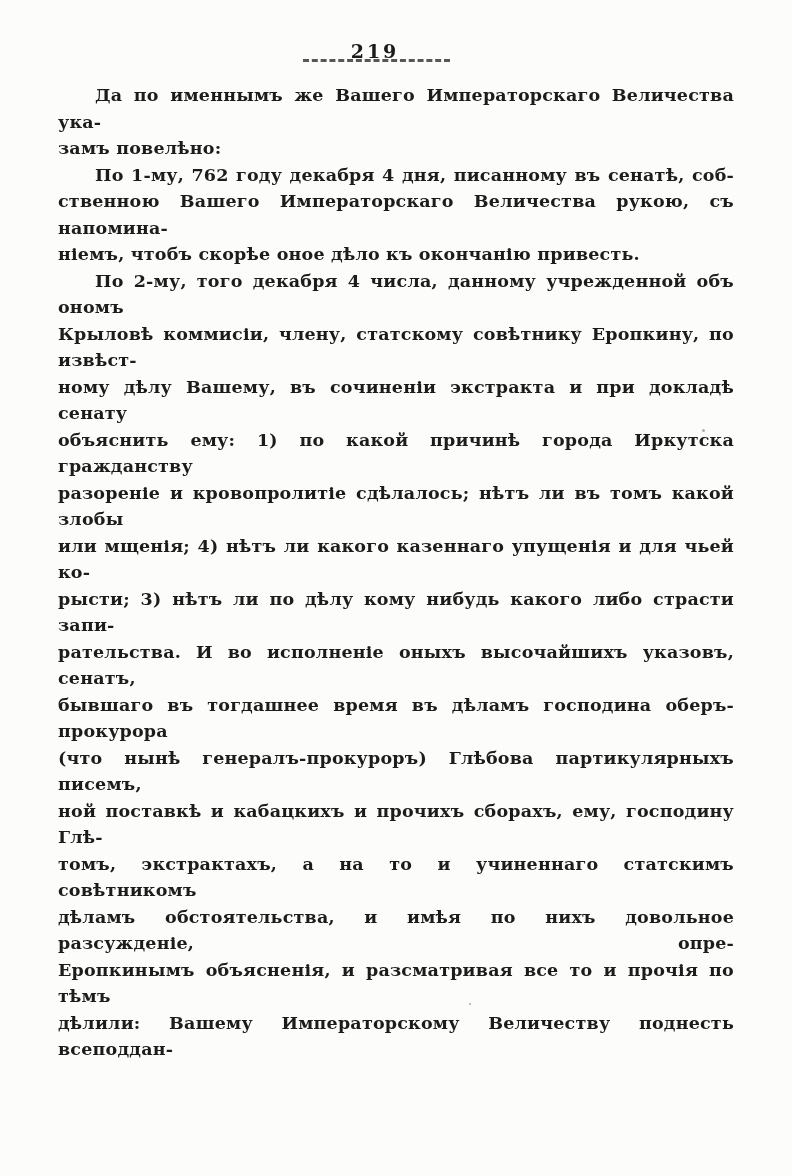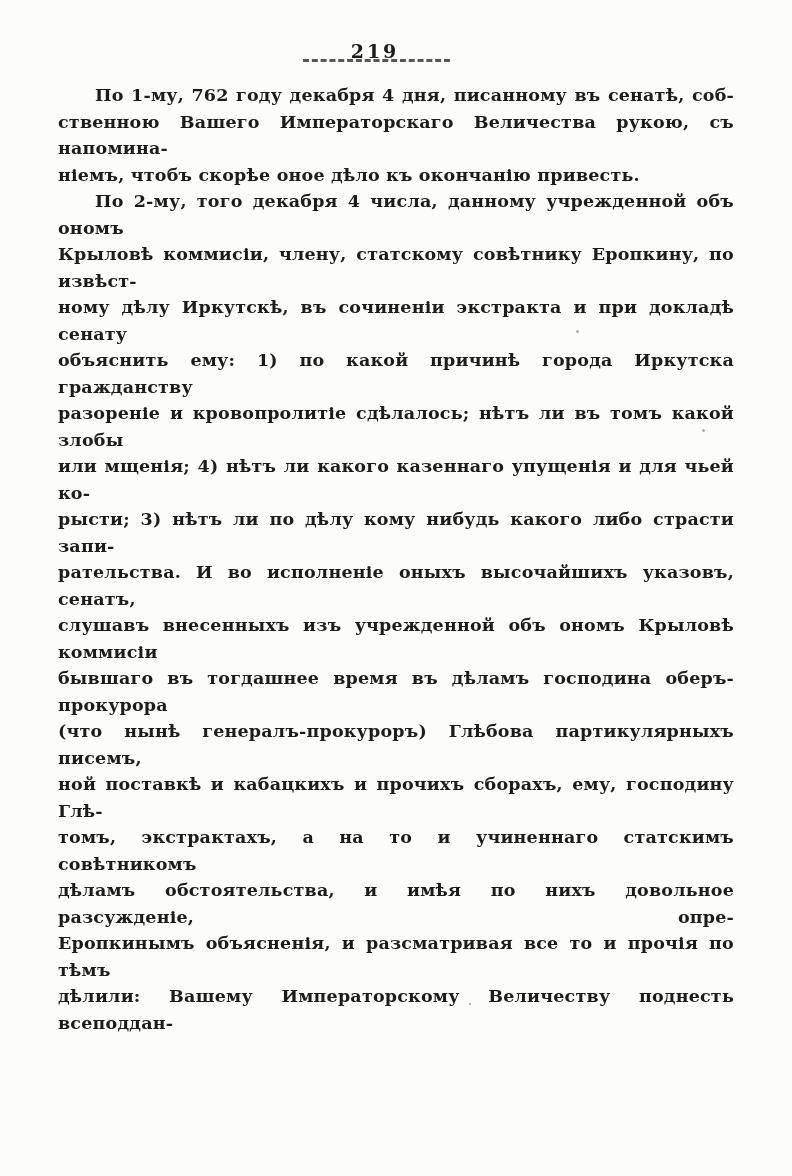--- a/index.html
+++ b/index.html
@@ -66,34 +66,37 @@
   .speck.s3 { left: 469px; top: 1003px; width: 2px; height: 2px; }
 </style>
 </head>
 <body>
 
 <div class="page">
   <div class="pagenum">219</div>
   <div class="rule"></div>
   <div class="text-block">
       <div class="paragraph">
+        <div class="line first">Да по именнымъ же Вашего Императорскаго Величества ука-</div>
+        <div class="line end">замъ повелѣно:</div>
+      </div>
+      <div class="paragraph">
         <div class="line first">По 1-му, 762 году декабря 4 дня, писанному въ сенатѣ, соб-</div>
         <div class="line">ственною Вашего Императорскаго Величества рукою, съ напомина-</div>
         <div class="line end">ніемъ, чтобъ скорѣе оное дѣло къ окончанію привесть.</div>
       </div>
       <div class="paragraph">
         <div class="line first">По 2-му, того декабря 4 числа, данному учрежденной объ ономъ</div>
         <div class="line">Крыловѣ коммисіи, члену, статскому совѣтнику Еропкину, по извѣст-</div>
-        <div class="line">ному дѣлу Иркутскѣ, въ сочиненіи экстракта и при докладѣ сенату</div>
+        <div class="line">ному дѣлу Вашему, въ сочиненіи экстракта и при докладѣ сенату</div>
         <div class="line">объяснить ему: 1) по какой причинѣ города Иркутска гражданству</div>
         <div class="line">разореніе и кровопролитіе сдѣлалось; нѣтъ ли въ томъ какой злобы</div>
         <div class="line">или мщенія; 4) нѣтъ ли какого казеннаго упущенія и для чьей ко-</div>
         <div class="line">рысти; 3) нѣтъ ли по дѣлу кому нибудь какого либо страсти запи-</div>
         <div class="line">рательства. И во исполненіе оныхъ высочайшихъ указовъ, сенатъ,</div>
-        <div class="line">слушавъ внесенныхъ изъ учрежденной объ ономъ Крыловѣ коммисіи</div>
         <div class="line">бывшаго въ тогдашнее время въ дѣламъ господина оберъ-прокурора</div>
         <div class="line">(что нынѣ генералъ-прокуроръ) Глѣбова партикулярныхъ писемъ,</div>
         <div class="line">ной поставкѣ и кабацкихъ и прочихъ сборахъ, ему, господину Глѣ-</div>
         <div class="line">томъ, экстрактахъ, а на то и учиненнаго статскимъ совѣтникомъ</div>
         <div class="line">дѣламъ обстоятельства, и имѣя по нихъ довольное разсужденіе, опре-</div>
         <div class="line">Еропкинымъ объясненія, и разсматривая все то и прочія по тѣмъ</div>
         <div class="line">дѣлили: Вашему Императорскому Величеству поднесть всеподдан-</div>
       </div>
     </div>
   <div class="speck s1"></div>

